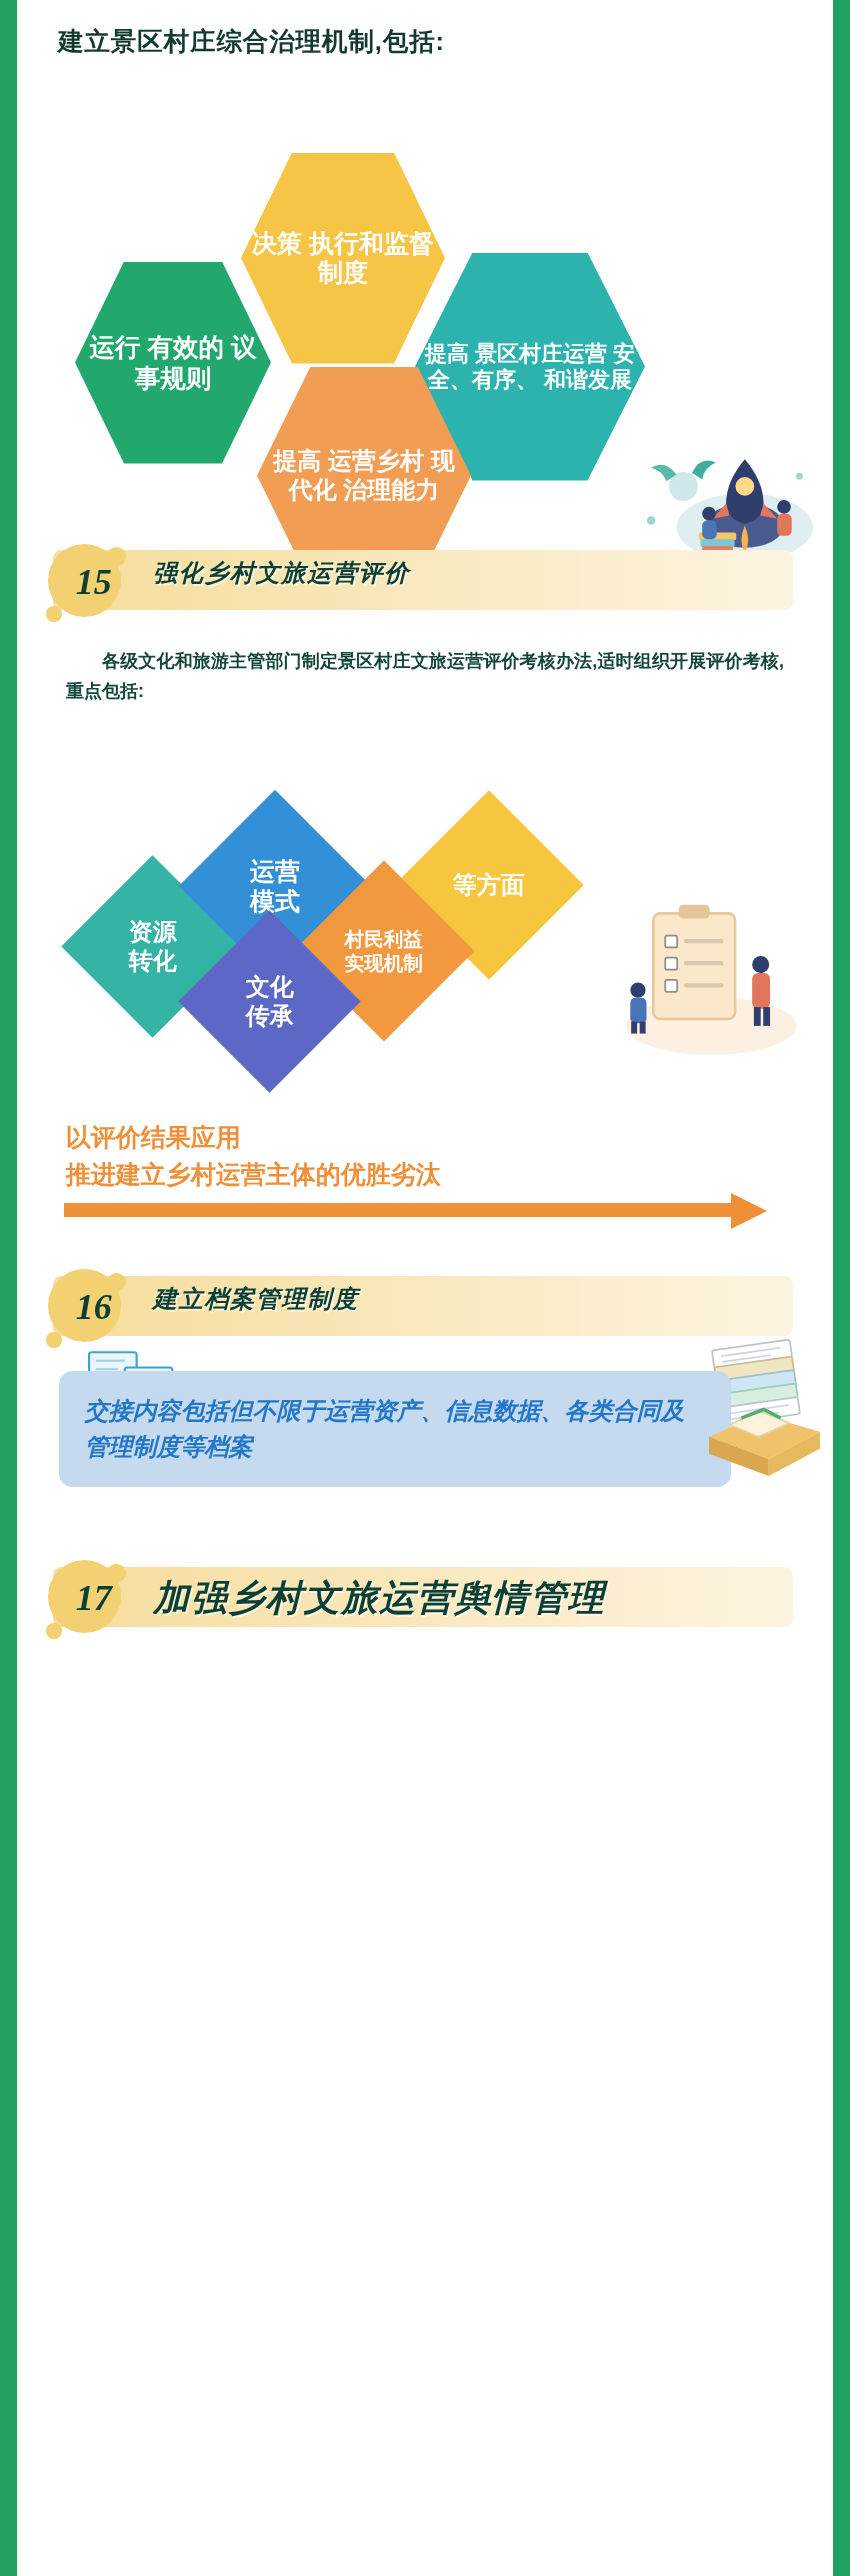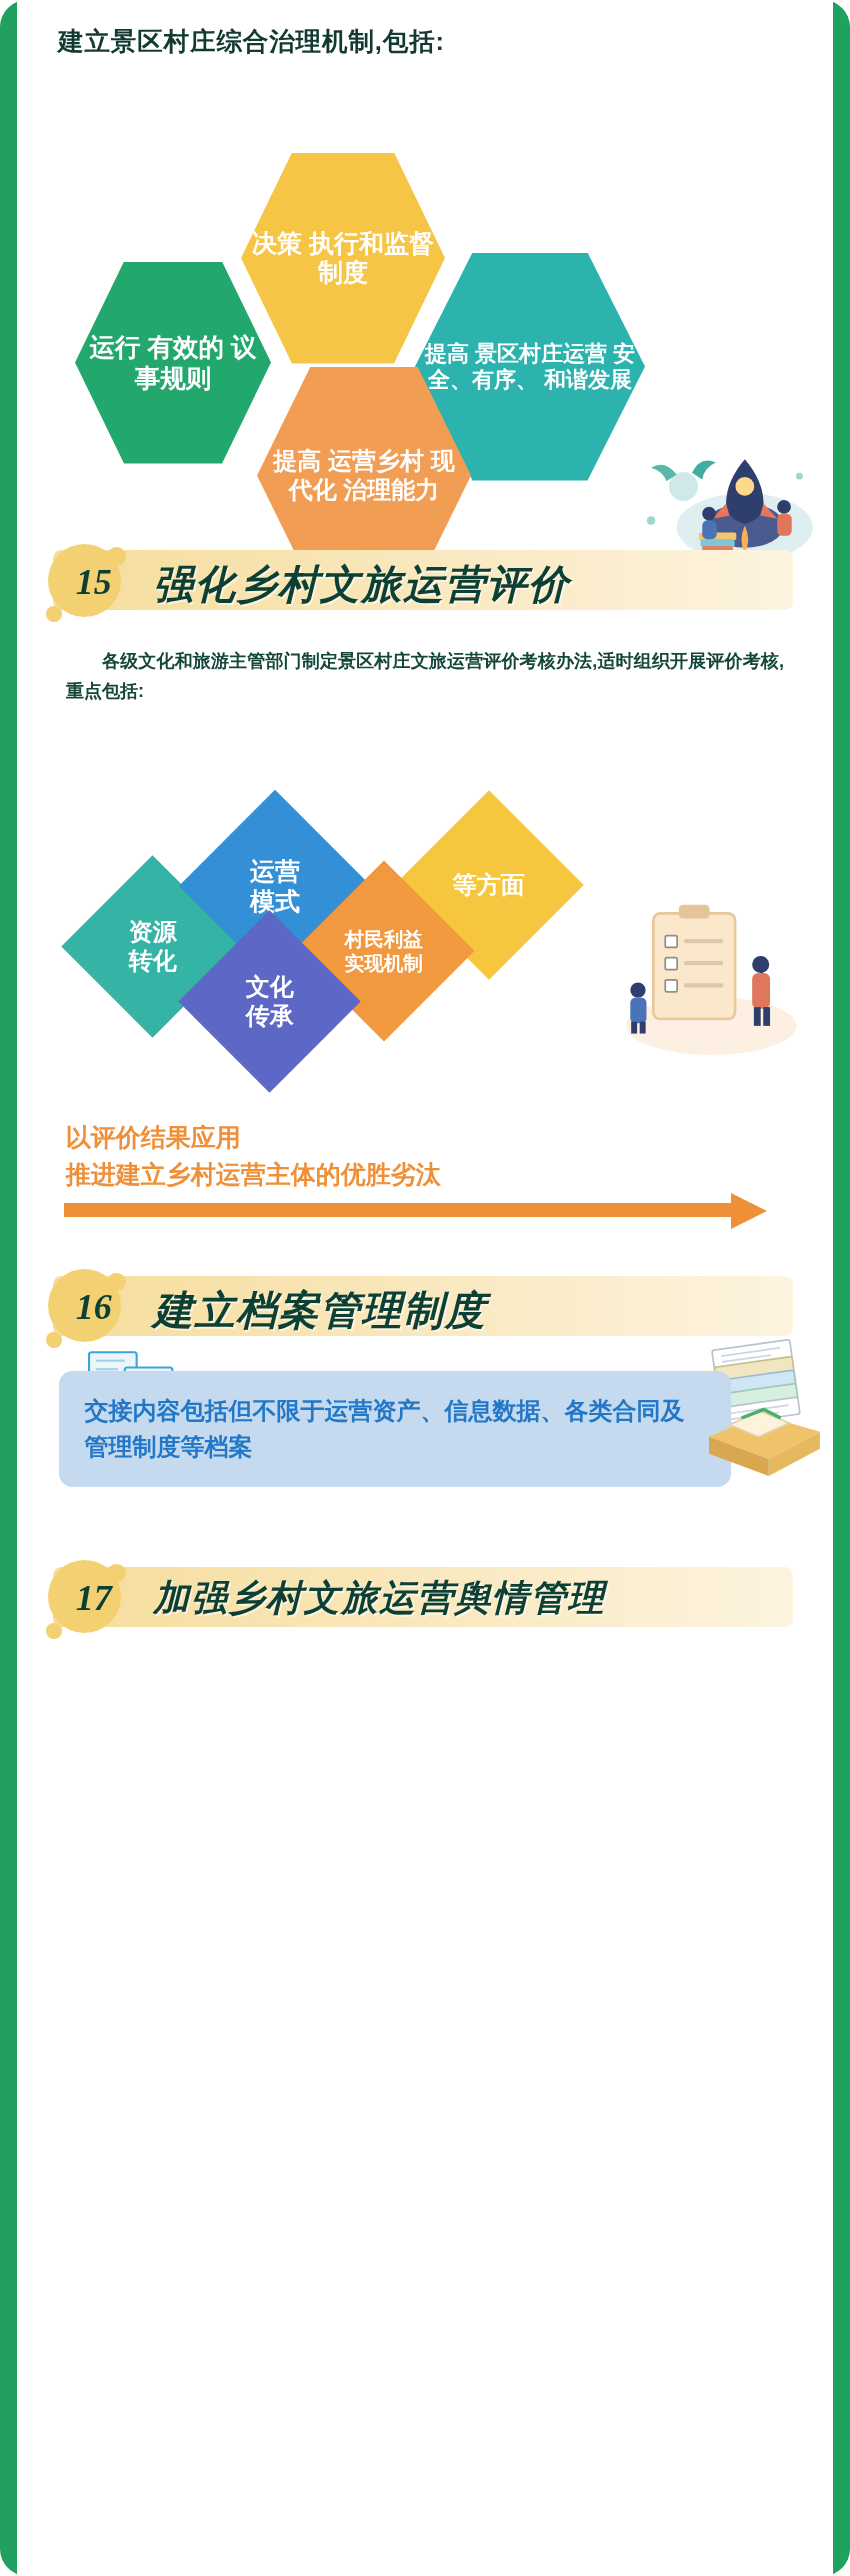--- a/index.html
+++ b/index.html
@@ -8,21 +8,20 @@
     background:#ffffff;
     font-family:"Liberation Sans","DejaVu Sans",sans-serif;
     -webkit-font-smoothing:antialiased;
   }
   .page{
     position:relative;
     width:850px;
     height:2576px;
     background:#ffffff;
     overflow:hidden;
-    border-radius:27px;
   }
   
   .rail{
     position:absolute;
     top:0;
     width:17px;
     height:2576px;
     background:#22a05f;
   }
   .rail.left{left:0;}
@@ -131,21 +130,21 @@
   }
   .sec-head .num{
     position:absolute;left:15.3px;top:17px;
     width:51px;text-align:center;
     font-family:"Liberation Serif","DejaVu Serif",serif;
     font-style:italic;font-weight:bold;font-size:36px;
     color:#0d4034;
   }
   .sec-head .htxt{
     position:absolute;left:100px;top:13.6px;
-    font-size:40px;font-weight:bold;font-style:italic;
+    font-size:24px;font-weight:bold;font-style:italic;
     color:#0d4034;letter-spacing:1.7px;
     text-shadow:1.7px 1.7px 0 rgba(255,255,255,.55);
   }
 
   
   .para{
     margin:29px 44px 0 44px;
     font-size:18px;
     font-weight:bold;
     line-height:1.72;
@@ -223,20 +222,21 @@
     padding:20.4px 25.5px;
     background:#fbe2cd;
     color:#ef8f36;
   }
   .card-blue{
     margin:29px 0 9px 37px;
     width:672px;
     padding:22px 25.5px;
     background:#c5daee;
     color:#2277c8;
+    font-style:italic;
   }
   .illus-screens{
     position:absolute;left:43px;top:0px;width:128px;height:119px;
   }
   .illus-box{
     position:absolute;right:-8.5px;top:5.1px;width:145px;height:111px;
   }
   .illus-docs{
     position:absolute;right:3.4px;top:-10.2px;width:128px;height:111px;
   }

